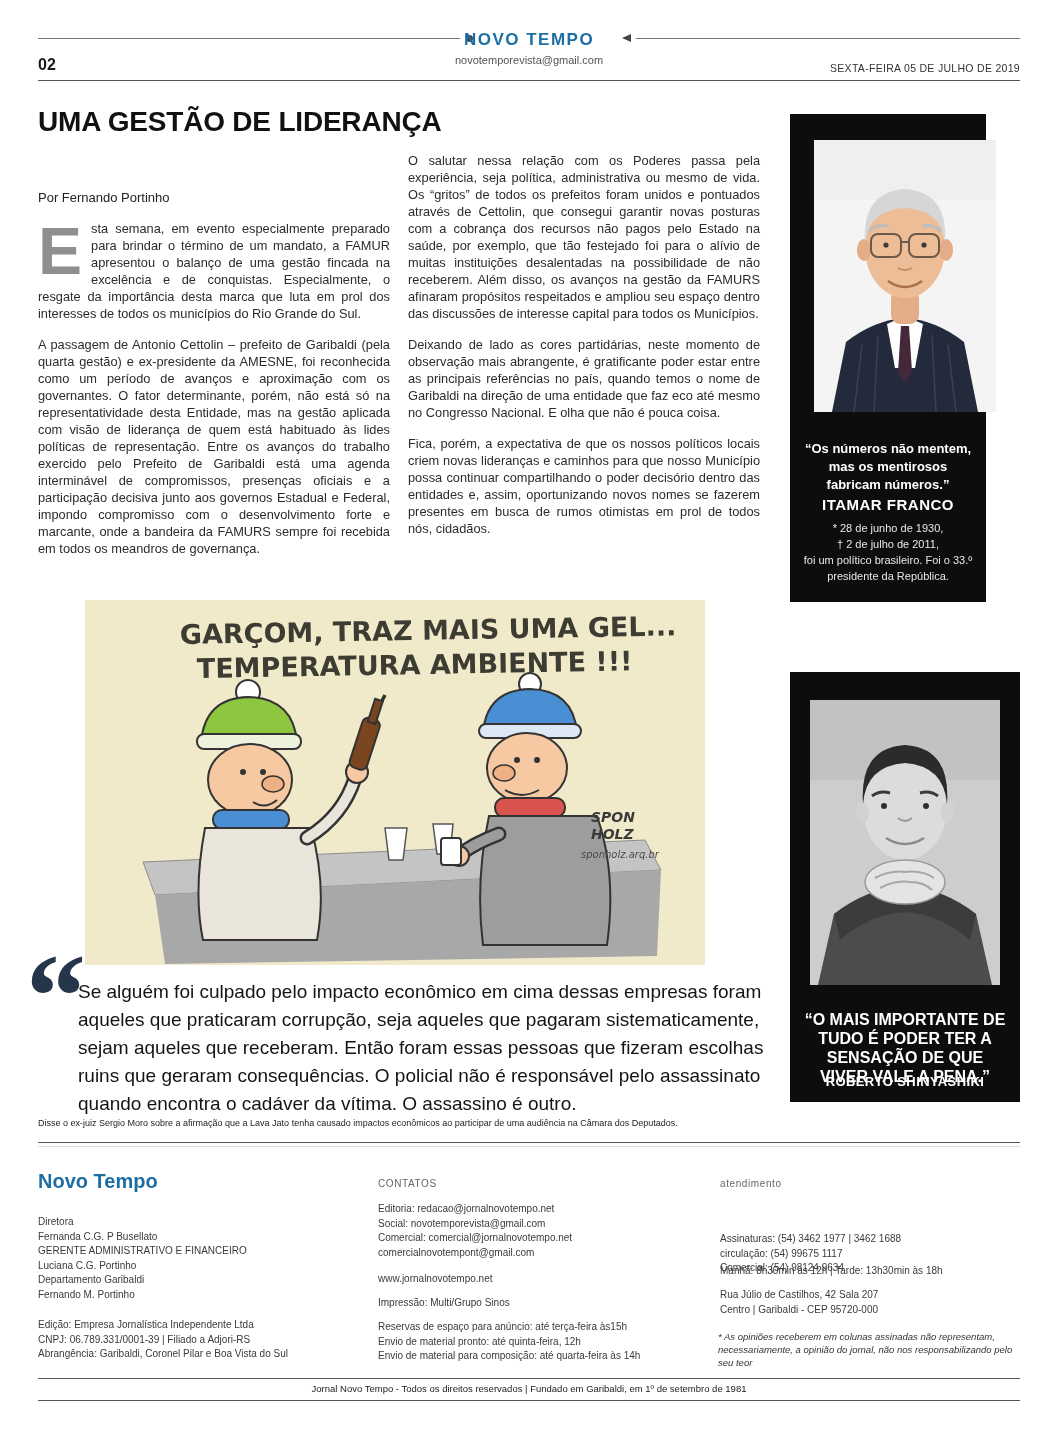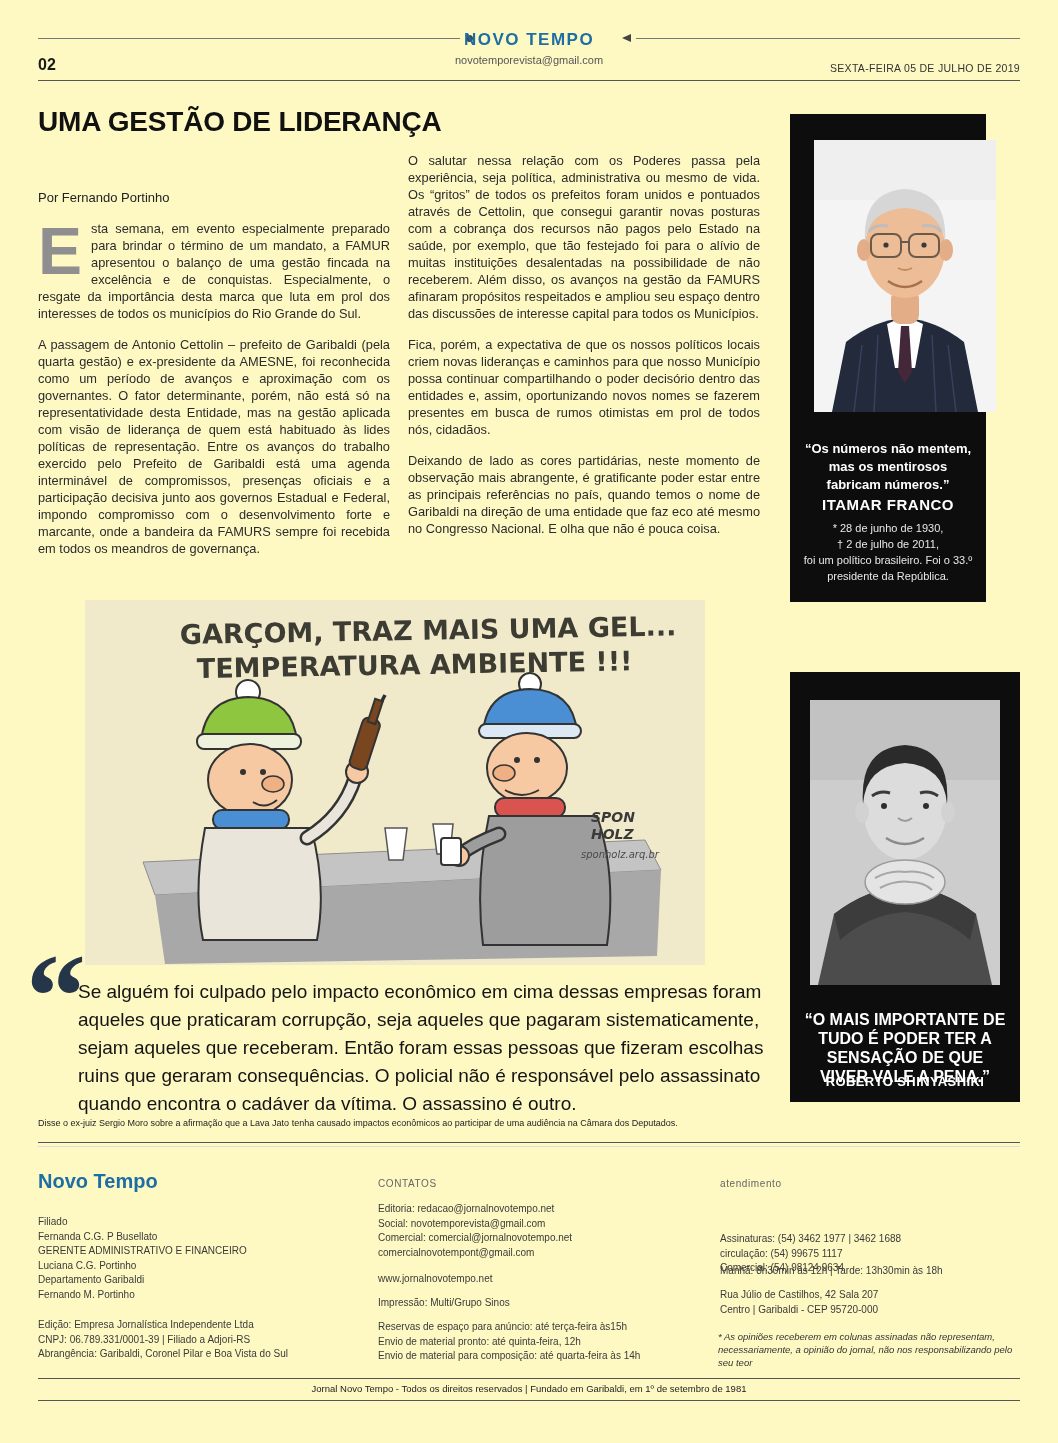--- a/index.html
+++ b/index.html
@@ -1,17 +1,17 @@
 <!DOCTYPE html>
 <html><head>
 <meta charset="utf-8">
 <style>
   html,body{margin:0;padding:0;background:#9a9a9a;}
   .page{
-    position:relative;width:1058px;height:1443px;background:#fef9c3;
+    position:relative;width:1058px;height:1443px;background:#ffffff;
     margin:0 auto;overflow:hidden;
     font-family:"Liberation Sans", sans-serif;color:#222;
   }
   .abs{position:absolute;}
 
   
   .rule{background:#777;height:1px;}
   .rule-dark{background:#555;height:1px;}
   .hdr-dot{width:7px;height:7px;border-radius:50%;background:#444;}
   .hdr-arrow{width:0;height:0;border-top:4px solid transparent;border-bottom:4px solid transparent;border-right:9px solid #444;}
@@ -66,22 +66,22 @@
   <div class="abs headline">UMA GESTÃO DE LIDERANÇA</div>
   <div class="abs byline">Por Fernando Portinho</div>
 
   <div class="abs bodycol" style="left:38px;top:220px;width:352px;">
     <p><span class="dropcap">E</span><span>sta semana, em evento especialmente preparado para brindar o término de um mandato, a FAMUR apresentou o balanço de uma gestão fincada na excelência e de conquistas. Especialmente, o resgate da importância desta marca que luta em prol dos interesses de todos os municípios do Rio Grande do Sul.</span></p>
     <p>A passagem de Antonio Cettolin – prefeito de Garibaldi (pela quarta gestão) e ex-presidente da AMESNE, foi reconhecida como um período de avanços e aproximação com os governantes. O fator determinante, porém, não está só na representatividade desta Entidade, mas na gestão aplicada com visão de liderança de quem está habituado às lides políticas de representação. Entre os avanços do trabalho exercido pelo Prefeito de Garibaldi está uma agenda interminável de compromissos, presenças oficiais e a participação decisiva junto aos governos Estadual e Federal, impondo compromisso com o desenvolvimento forte e marcante, onde a bandeira da FAMURS sempre foi recebida em todos os meandros de governança.</p>
   </div>
 
   <div class="abs bodycol" style="left:408px;top:140px;width:352px;margin-top:12px;">
     <p>O salutar nessa relação com os Poderes passa pela experiência, seja política, administrativa ou mesmo de vida. Os “gritos” de todos os prefeitos foram unidos e pontuados através de Cettolin, que consegui garantir novas posturas com a cobrança dos recursos não pagos pelo Estado na saúde, por exemplo, que tão festejado foi para o alívio de muitas instituições desalentadas na possibilidade de não receberem. Além disso, os avanços na gestão da FAMURS afinaram propósitos respeitados e ampliou seu espaço dentro das discussões de interesse capital para todos os Municípios.</p>
+    <p>Deixando de lado as cores partidárias, neste momento de observação mais abrangente, é gratificante poder estar entre as principais referências no país, quando temos o nome de Garibaldi na direção de uma entidade que faz eco até mesmo no Congresso Nacional. E olha que não é pouca coisa.</p>
     <p>Fica, porém, a expectativa de que os nossos políticos locais criem novas lideranças e caminhos para que nosso Município possa continuar compartilhando o poder decisório dentro das entidades e, assim, oportunizando novos nomes se fazerem presentes em busca de rumos otimistas em prol de todos nós, cidadãos.</p>
-    <p>Deixando de lado as cores partidárias, neste momento de observação mais abrangente, é gratificante poder estar entre as principais referências no país, quando temos o nome de Garibaldi na direção de uma entidade que faz eco até mesmo no Congresso Nacional. E olha que não é pouca coisa.</p>
   </div>
 
   <div class="abs blackbox" style="left:790px;top:114px;width:196px;height:488px;">
     <svg class="bb-photo" style="left:24px;top:26px;" width="182" height="272" viewBox="0 0 182 272">
       <rect width="182" height="272" fill="#f4f4f4"></rect>
       <rect width="182" height="60" fill="#efefef"></rect>
       <path d="M18 272 L32 202 Q60 180 91 178 Q122 180 150 202 L164 272 Z" fill="#232a3c"></path>
       <path d="M40 272 L48 205 M60 272 L64 195 M122 272 L118 195 M142 272 L134 205" stroke="#38415c" stroke-width="1.5" fill="none"></path>
       <path d="M73 184 L91 176 L109 184 L101 228 L81 228 Z" fill="#ffffff"></path>
       <path d="M87 186 L95 186 L98 232 L91 243 L84 232 Z" fill="#44283a"></path>
@@ -188,21 +188,21 @@
   <div class="abs pq-mark">“</div>
   <div class="abs pq-text">Se alguém foi culpado pelo impacto econômico em cima dessas empresas foram aqueles que praticaram corrupção, seja aqueles que pagaram sistematicamente, sejam aqueles que receberam. Então foram essas pessoas que fizeram escolhas ruins que geraram consequências. O policial não é responsável pelo assassinato quando encontra o cadáver da vítima. O assassino é outro.</div>
   <div class="abs pq-caption">Disse o ex-juiz Sergio Moro sobre a afirmação que a Lava Jato tenha causado impactos econômicos ao participar de uma audiência na Câmara dos Deputados.</div>
 
   <div class="abs rule-dark" style="left:38px;top:1142px;width:982px;"></div>
   <div class="abs rule" style="left:38px;top:1146px;width:982px;background:#ddd;"></div>
 
   <div class="abs f-brand">Novo Tempo</div>
 
   <div class="abs f-small" style="left:38px;top:1215px;width:300px;">
-      <div>Filiado</div>
+      <div>Diretora</div>
       <div>Fernanda C.G. P Busellato</div>
       <div>GERENTE ADMINISTRATIVO E FINANCEIRO</div>
       <div>Luciana C.G. Portinho</div>
       <div>Departamento Garibaldi</div>
       <div>Fernando M. Portinho</div>
     </div>
   <div class="abs f-small" style="left:38px;top:1318px;width:320px;">
       <div>Edição: Empresa Jornalística Independente Ltda</div>
       <div>CNPJ: 06.789.331/0001-39 | Filiado a Adjori-RS</div>
       <div>Abrangência: Garibaldi, Coronel Pilar e Boa Vista do Sul</div>

